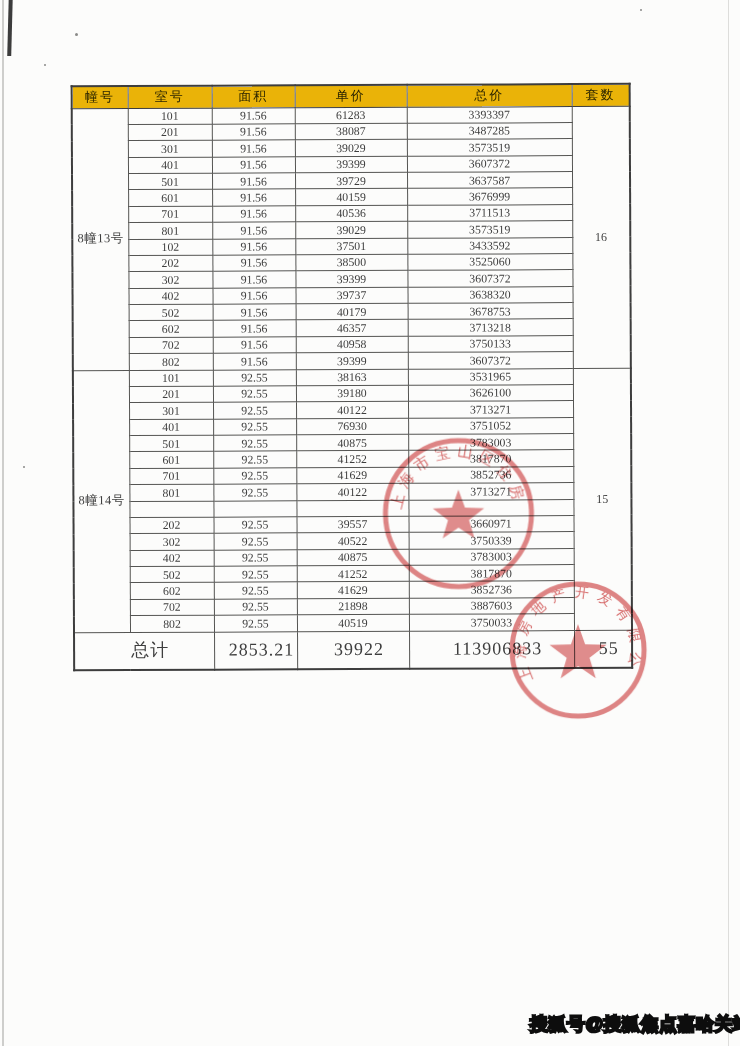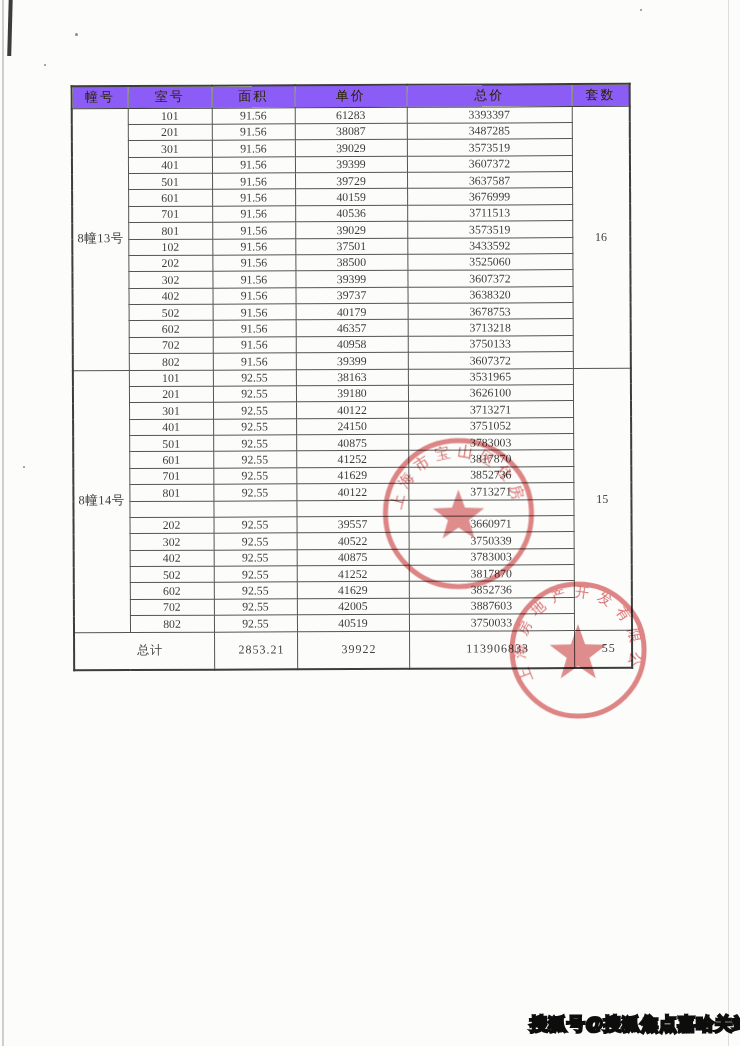--- a/index.html
+++ b/index.html
@@ -28,30 +28,30 @@
     font-family:"Liberation Serif","DejaVu Serif",serif;
   }
   .price-table th,.price-table td{
     border:1px solid #555553;
     padding:0;text-align:center;vertical-align:middle;
     color:#3e3e3e;font-size:11.8px;line-height:1.05;
     white-space:nowrap;overflow:hidden;
   }
   .price-table thead tr{height:22px;}
   .price-table thead th{
-    background:#8b5cf6;color:#2b2500;
+    background:#eab308;color:#2b2500;
     font-size:13px;font-weight:normal;letter-spacing:2px;
     border-bottom:1.5px solid #3d3d3d;
   }
   .price-table tbody tr{height:16.38px;}
   .price-table td.bld{font-size:12.5px;letter-spacing:.5px;}
   .price-table td.units{font-size:12px;}
   .price-table tr.section-start td{border-top:1.5px solid #3d3d3d;}
   .price-table tr.total-row{height:38px;}
-  .price-table tr.total-row td{font-size:12px;letter-spacing:1px;border-top:1.5px solid #3d3d3d;padding-left:12px;}
+  .price-table tr.total-row td{font-size:18px;letter-spacing:1px;border-top:1.5px solid #3d3d3d;padding-left:12px;}
 
   
   .stamp{position:absolute;mix-blend-mode:multiply;opacity:.82;filter:blur(.3px);}
   .stamp text{font-family:"Liberation Serif","DejaVu Serif",serif;}
 
   
   .watermark{
     position:absolute;left:530px;top:1012px;width:210px;
     font-family:"Liberation Sans","DejaVu Sans",sans-serif;
     font-size:18px;font-weight:800;letter-spacing:0.5px;
@@ -209,21 +209,21 @@
           </tr>
           <tr>
             <td>301</td>
             <td>92.55</td>
             <td>40122</td>
             <td>3713271</td>
           </tr>
           <tr>
             <td>401</td>
             <td>92.55</td>
-            <td>24150</td>
+            <td>76930</td>
             <td>3751052</td>
           </tr>
           <tr>
             <td>501</td>
             <td>92.55</td>
             <td>40875</td>
             <td>3783003</td>
           </tr>
           <tr>
             <td>601</td>
@@ -275,21 +275,21 @@
           </tr>
           <tr>
             <td>602</td>
             <td>92.55</td>
             <td>41629</td>
             <td>3852736</td>
           </tr>
           <tr>
             <td>702</td>
             <td>92.55</td>
-            <td>42005</td>
+            <td>21898</td>
             <td>3887603</td>
           </tr>
           <tr>
             <td>802</td>
             <td>92.55</td>
             <td>40519</td>
             <td>3750033</td>
           </tr>
           <tr class="total-row">
             <td colspan="2">总计</td>

